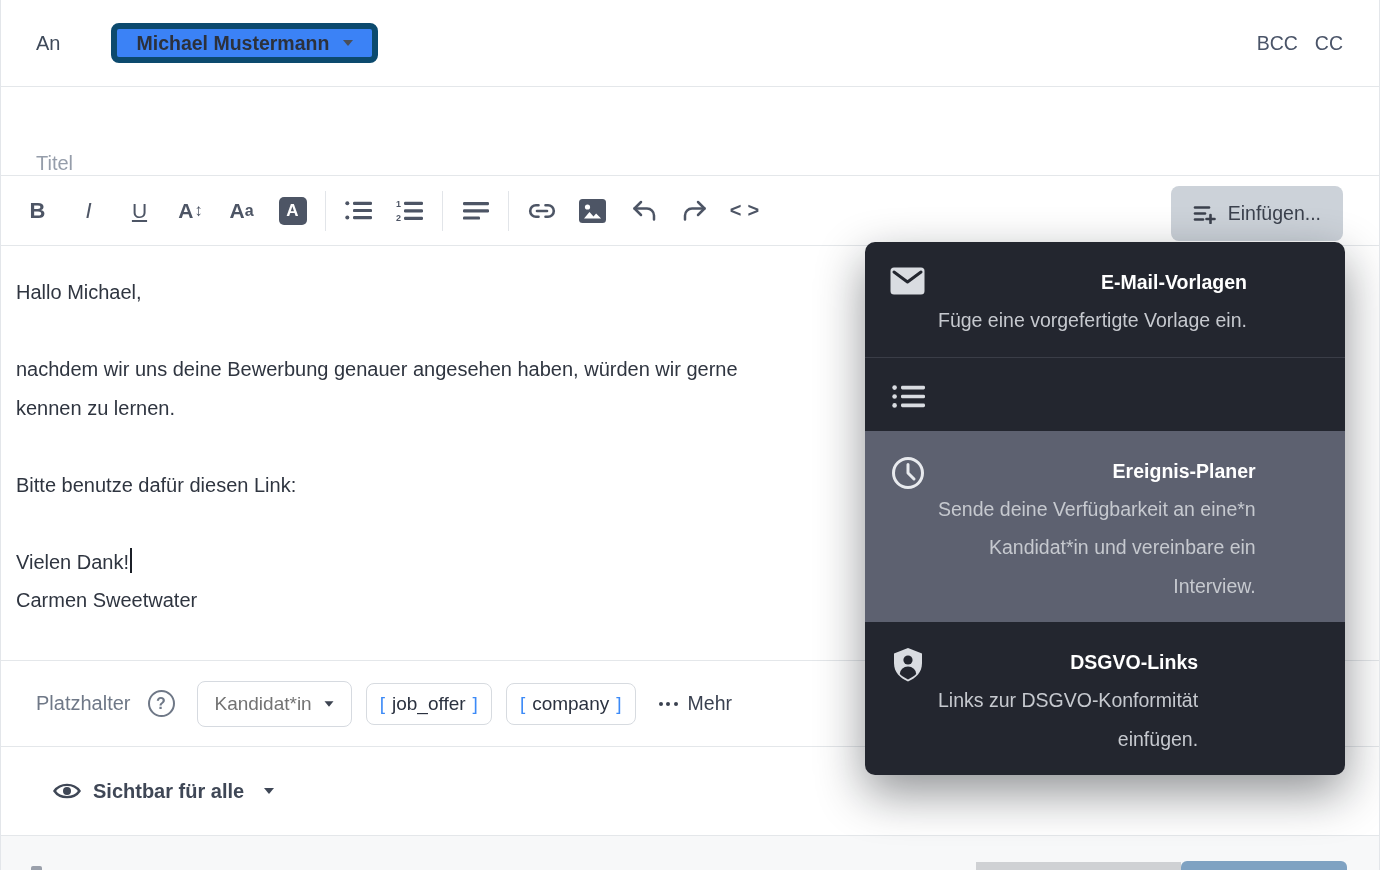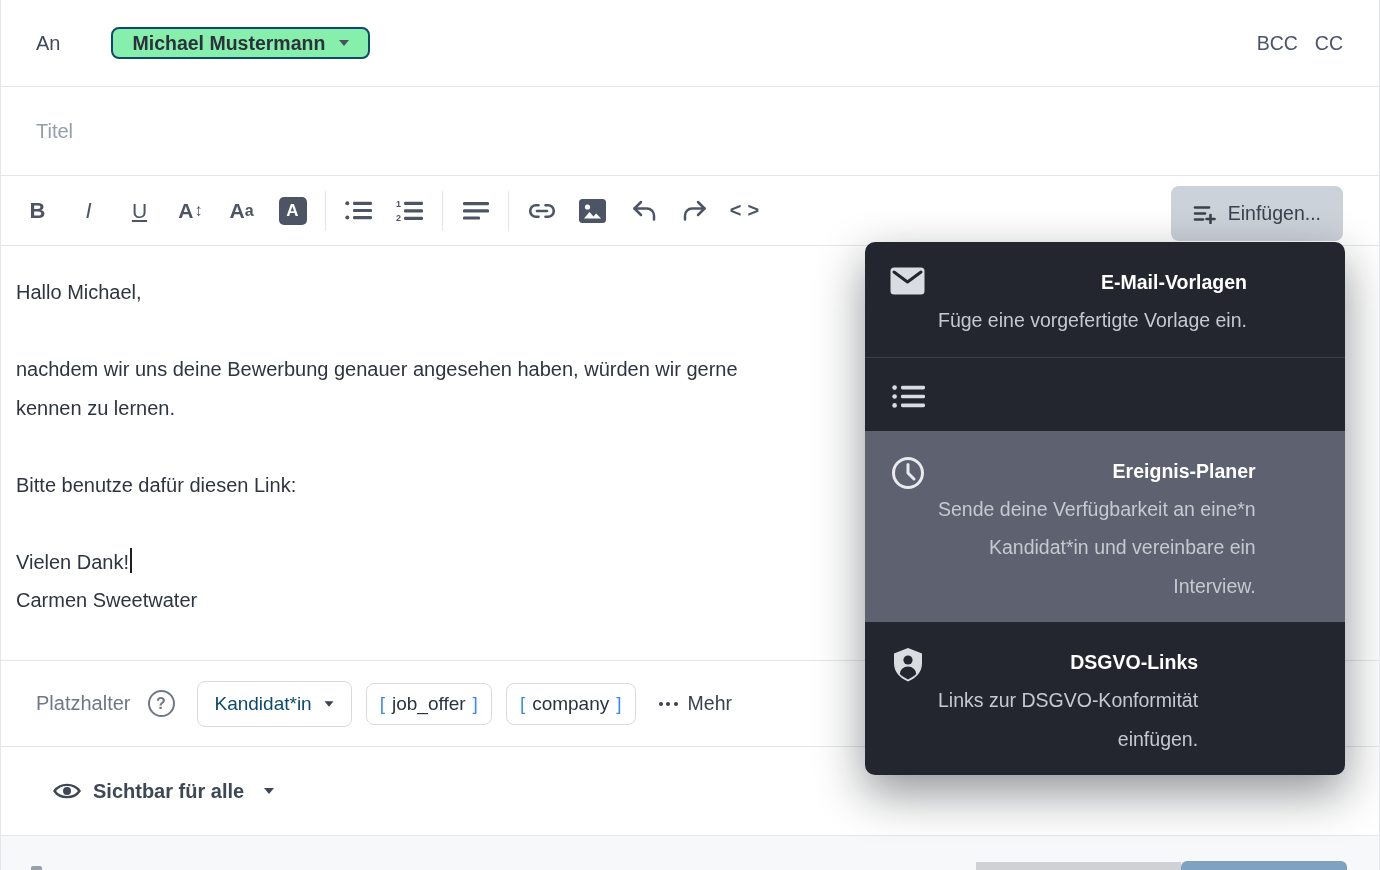--- a/index.html
+++ b/index.html
@@ -9,31 +9,31 @@
   .page {
     position:relative; width:1380px; height:870px; background:#fff;
     border-left:1px solid #e3e6ea; border-right:1px solid #e3e6ea;
     overflow:hidden; color:#2f3540;
   }
 
   
   .recipient-row { height:87px; display:flex; align-items:center; padding:0 36px 0 35px; border-bottom:1px solid #e4e7ea; }
   .an-label { font-size:20px; color:#3f4a5a; margin-right:51px; }
   .recipient-pill {
-    display:flex; align-items:center; gap:14px; height:32px; padding:0 19px;
-    background:#86efac; border:2px solid #0c4a6e; border-radius:8px;
+    display:flex; align-items:center; gap:14px; height:40px; padding:0 19px;
+    background:#3b82f6; border:6px solid #0c4a6e; border-radius:8px;
     font-size:19.5px; font-weight:600; color:#2c313c; cursor:pointer;
   }
   .spacer { flex:1; }
   .cc-group { display:flex; gap:17px; font-size:19.5px; font-weight:500; color:#4a5468; }
   .cc-group span { cursor:pointer; }
 
   .caret-down { width:0; height:0; border-left:5.5px solid transparent; border-right:5.5px solid transparent; border-top:6.5px solid #4a4f5a; }
 
-  .title-row { height:89px; display:flex; align-items:center; padding:0 35px; border-bottom:1px solid #e4e7ea; }
+  .title-row { height:89px; display:flex; align-items:flex-end; padding:0 35px; border-bottom:1px solid #e4e7ea; }
   .title-input { width:100%; border:none; outline:none; font-size:20px; color:#2f3540; font-family:inherit; background:transparent; }
   .title-input::placeholder { color:#959daa; opacity:1; }
 
   
   .toolbar-row { position:relative; height:70px; display:flex; align-items:center; padding-left:11px; border-bottom:1px solid #e4e7ea; }
   .tb-btn { width:51px; height:44px; display:flex; align-items:center; justify-content:center; color:#4d5565; cursor:pointer; background:none; border:none; font-family:inherit; }
   .tb-sep { width:1px; height:40px; background:#e2e5e9; margin:0 7px; }
   .g-bold { font-size:22px; font-weight:800; }
   .g-italic { font-size:22px; font-style:italic; font-weight:500; }
   .g-underline { font-size:21px; text-decoration:underline; font-weight:500; }
@@ -52,21 +52,21 @@
 
   
   .body-area { height:415px; padding:27px 15px 0; font-size:20px; color:#2f3540; border-bottom:1px solid #e4e7ea; }
   .body-line { line-height:38.5px; min-height:38.5px; white-space:nowrap; }
   .text-cursor { display:inline-block; width:2px; height:25px; background:#1b1f27; vertical-align:-4px; margin-left:1px; }
 
   
   .placeholder-row { height:86px; display:flex; align-items:center; padding:0 35px; border-bottom:1px solid #e4e7ea; gap:14px; }
   .ph-label { font-size:20px; color:#6f7887; margin-right:3px; }
   .help-circle { width:27px; height:27px; border:2px solid #6f7887; border-radius:50%; display:flex; align-items:center; justify-content:center; font-size:16px; font-weight:600; color:#6f7887; cursor:pointer; margin-right:8px; }
-  .category-pill { display:flex; align-items:center; gap:12px; height:46px; padding:0 17px; background:#fff; border:1px solid #d6dae0; border-radius:8px; font-size:19px; color:#0c4a6e; cursor:pointer; }
+  .category-pill { display:flex; align-items:center; gap:12px; height:46px; padding:0 17px; background:#fff; border:1px solid #d6dae0; border-radius:8px; font-size:19px; color:#737373; cursor:pointer; }
   .category-pill .caret-down { border-top-color:#3c4350; transform:scale(.9); }
   .chip { display:flex; align-items:center; gap:7px; height:42px; padding:0 13px; background:#fff; border:1px solid #d7dbe0; border-radius:8px; font-size:19px; color:#2b3240; cursor:pointer; }
   .bracket { color:#3c8af7; font-weight:500; }
   .more-btn { display:flex; align-items:center; gap:10px; margin-left:9px; font-size:19.5px; font-weight:500; color:#3a4150; cursor:pointer; }
   .dots { display:flex; gap:3.5px; }
   .dots i { width:4px; height:4px; border-radius:50%; background:#3a4150; }
 
   
   .visibility-row { height:89px; display:flex; align-items:center; padding:0 35px 0 52px; border-bottom:1px solid #e4e7ea; gap:12px; }
   .vis-label { font-size:20px; font-weight:600; color:#3f4756; }

